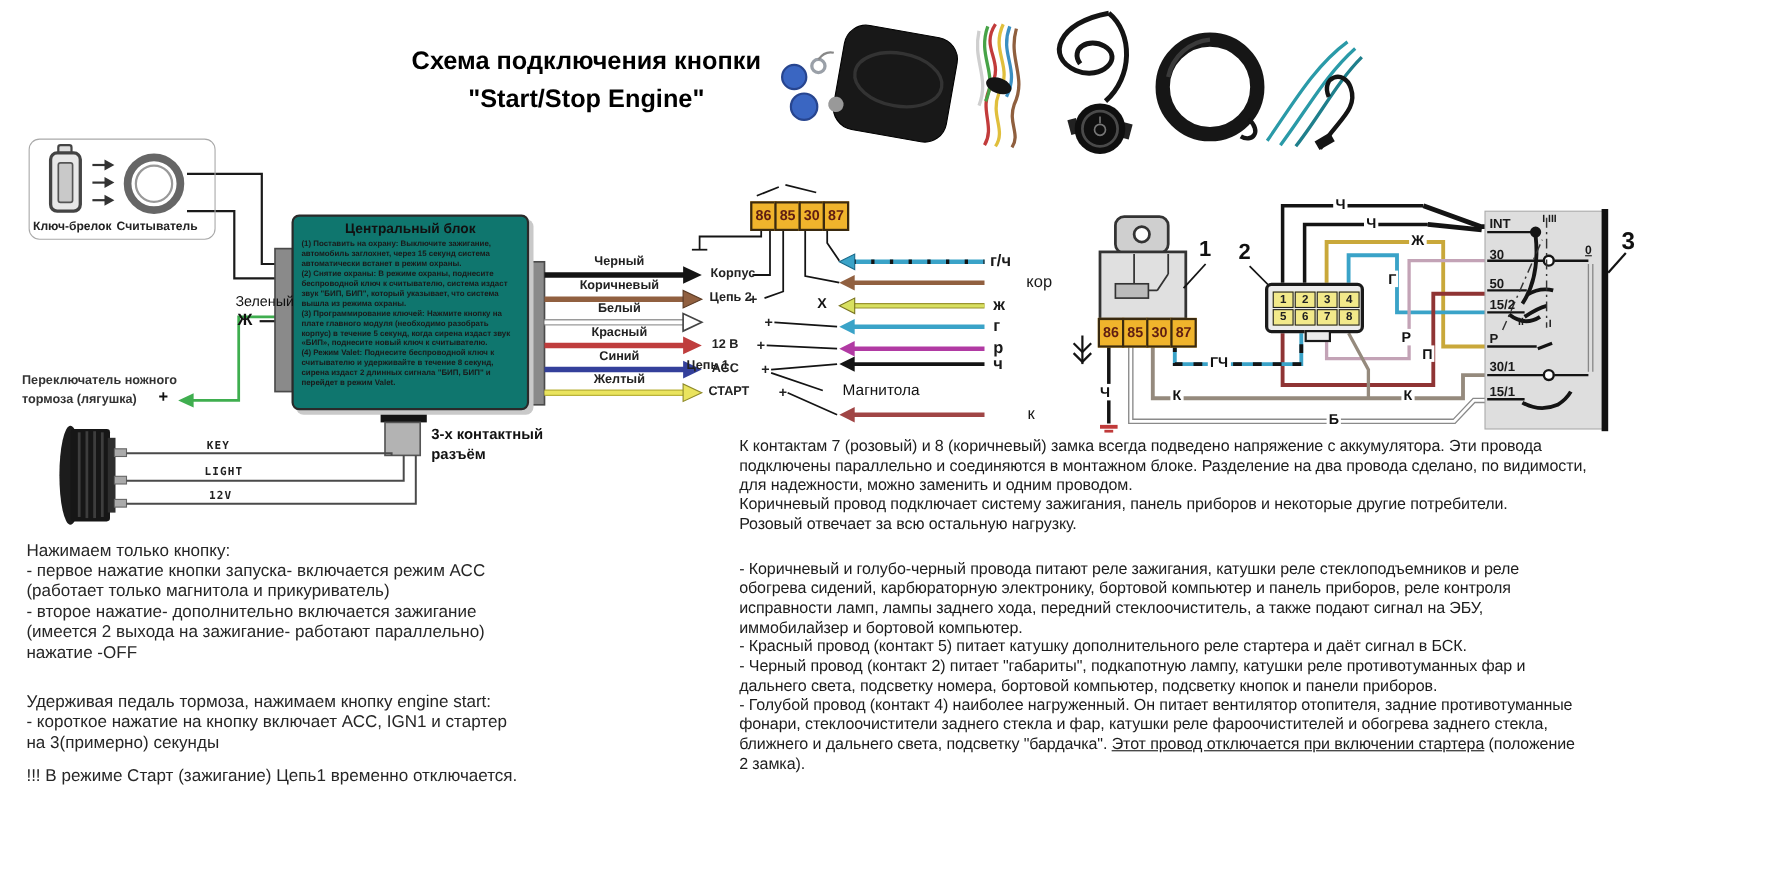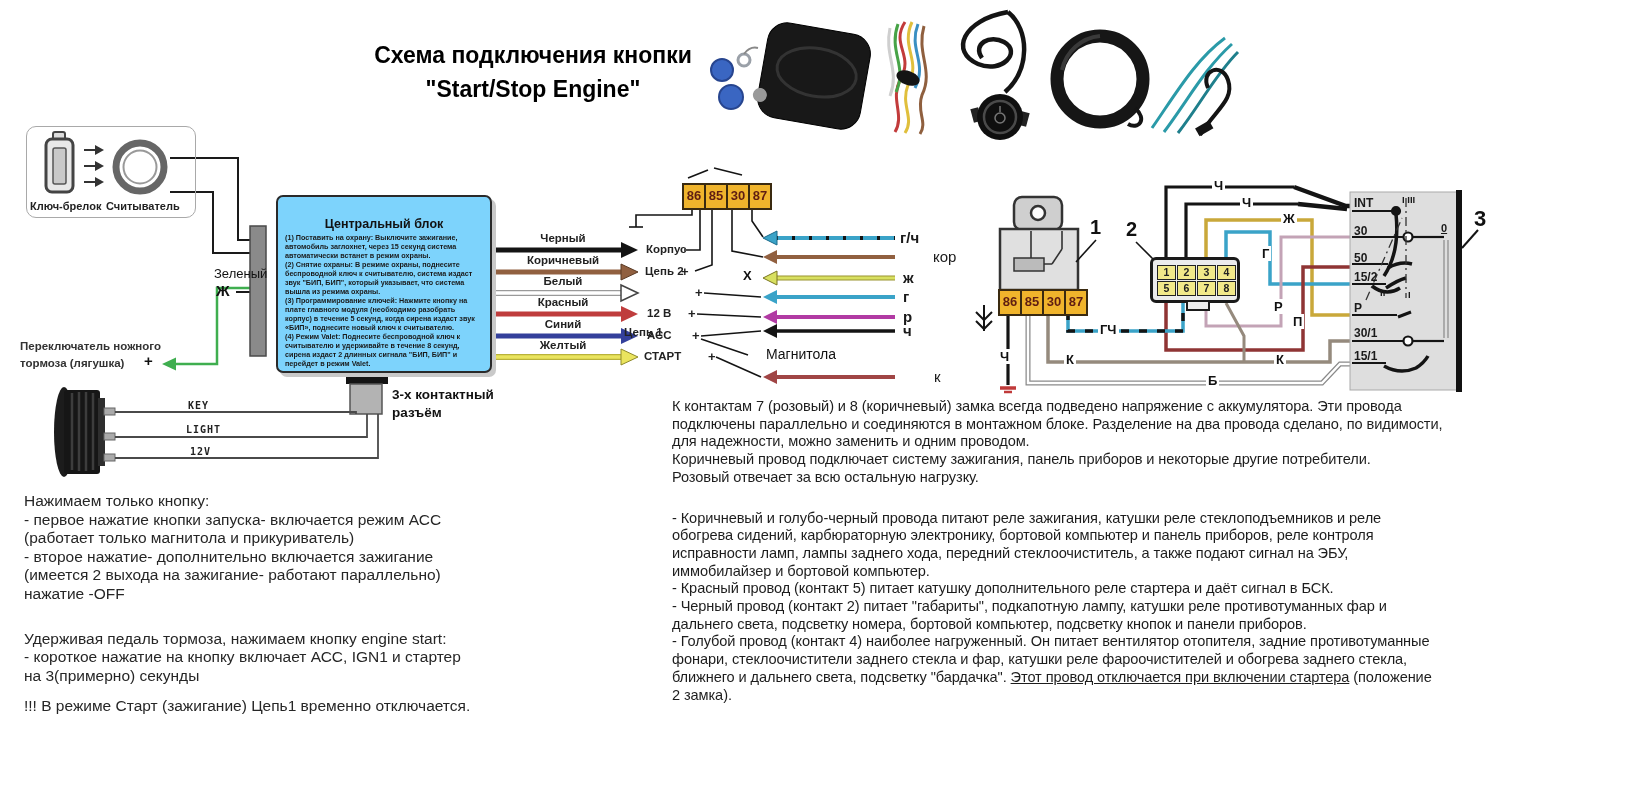--- a/index.html
+++ b/index.html
@@ -4,22 +4,22 @@
 <style>
   html,body{margin:0;padding:0;background:#fff;}
   .stage{position:relative;width:1626px;height:798px;background:#fff;overflow:hidden;
          font-family:"Liberation Sans",sans-serif;color:#111;}
   .stage svg.wires{position:absolute;left:0;top:0;z-index:1;}
   .abs{position:absolute;z-index:2;}
   .title{font-weight:bold;font-size:23px;text-align:center;width:500px;left:283px;color:#000;}
   .t1{top:42px;} .t2{top:76px;}
   .key-box{left:26px;top:126px;width:168px;height:90px;border:1.5px solid #a9a9a9;border-radius:10px;}
   .kb-lbl{font-size:11px;font-weight:bold;color:#222;}
-  .central{left:276px;top:195px;width:216px;height:178px;border:2.5px solid #2a2a2a;border-radius:7px;
-           background:#7dd3fc;box-shadow:4px 4px 0 #c9c9c9;padding:19px 7px;box-sizing:border-box;}
+  .central{left:265px;top:195px;width:216px;height:178px;border:2.5px solid #2a2a2a;border-radius:7px;
+           background:#0f766e;box-shadow:4px 4px 0 #c9c9c9;padding:3px 7px;box-sizing:border-box;}
   .cb-title{font-size:12.5px;font-weight:bold;text-align:center;margin:1px 0 2px 0;}
   .cb-item{font-size:7.2px;font-weight:bold;line-height:1.25;color:#1a1a1a;}
   .conn3{left:392px;top:386px;font-size:13.5px;font-weight:bold;line-height:1.3;white-space:pre-line;}
   .sm-bold{font-weight:normal;font-size:13px;}
   .brake{left:20px;top:338px;font-size:11.5px;line-height:1.45;color:#333;white-space:pre-line;font-weight:bold;}
   .mono{font-family:"DejaVu Sans Mono",monospace;font-weight:bold;font-size:10px;letter-spacing:1px;color:#222;}
   .wname{font-size:11.5px;font-weight:bold;width:126px;text-align:center;color:#222;}
   .wtarget{font-size:11.5px;font-weight:bold;color:#222;}
   .wplus{font-size:13px;font-weight:bold;color:#222;}
   .cells{display:flex;}

